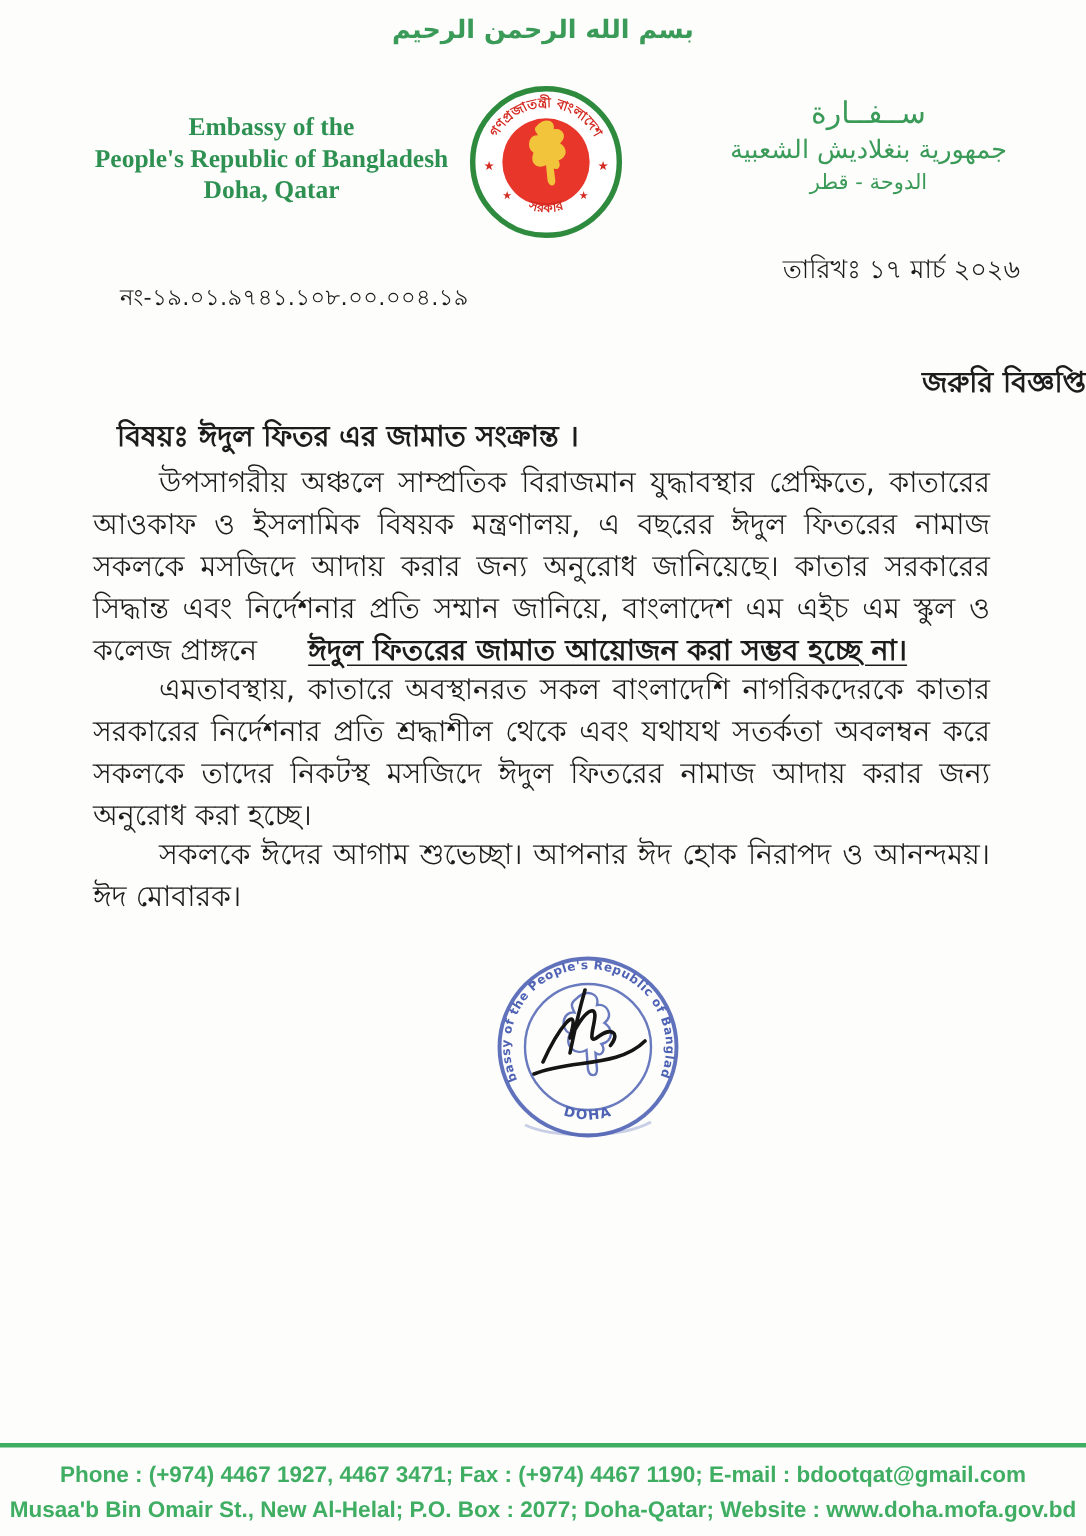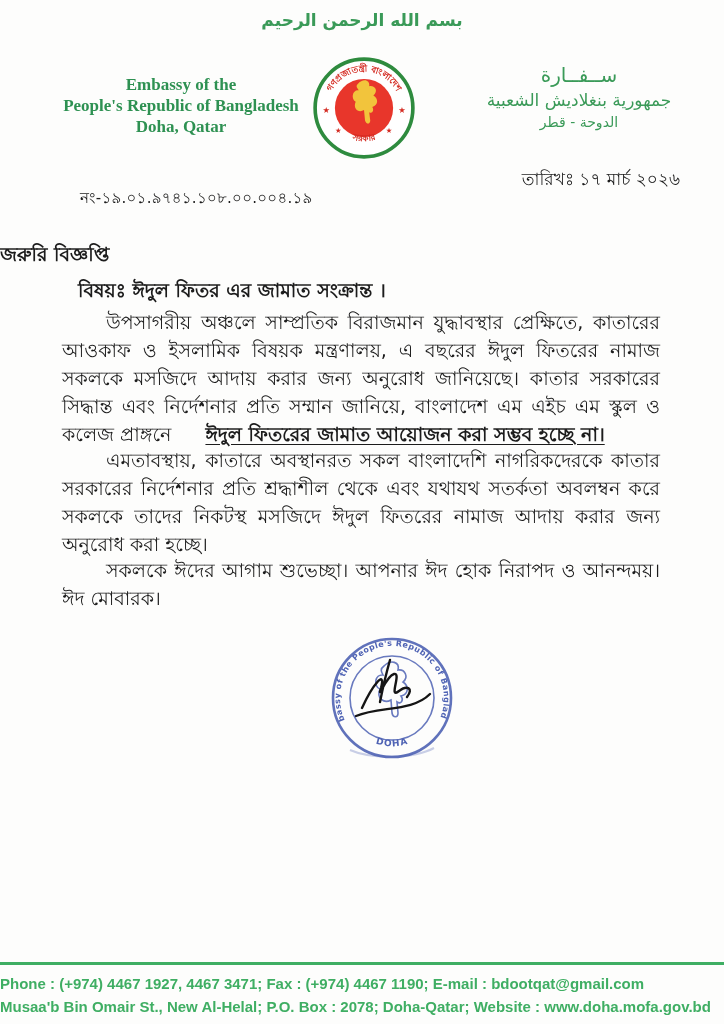--- a/index.html
+++ b/index.html
@@ -31,35 +31,35 @@
     font-weight:normal;
   }
   .embassy-ar .ar1{font-size:20px;line-height:26px;}
   .embassy-ar .ar2{font-size:17px;line-height:24px;}
   .embassy-ar .ar3{font-size:14px;line-height:20px;}
   .gov-seal{position:absolute;left:312px;top:56px;width:104px;height:104px;}
   
   .ref-no{position:absolute;left:80px;top:186px;font-size:15px;letter-spacing:.3px;}
   .date{position:absolute;right:56px;top:166px;font-size:17px;font-weight:normal;}
   
-  .title{position:absolute;left:0;top:240px;width:724px;text-align:left;
+  .title{position:absolute;left:0;top:240px;width:724px;text-align:right;
          font-size:19px;font-weight:bold;}
   .subject{position:absolute;left:78px;top:276px;font-size:19px;font-weight:bold;}
   .para{position:absolute;left:62px;width:598px;font-size:19px;line-height:28px;
         text-align:justify;text-indent:44px;}
   #p1{top:308px;}
   #p2{top:446px;}
   #p3{top:556px;}
   .emphasis{font-weight:bold;text-decoration:underline;text-underline-offset:3px;margin-left:28px;}
   
   .stamp{position:absolute;left:328px;top:634px;width:128px;height:128px;}
   
   .footer-rule{position:absolute;left:0;top:962px;width:724px;height:3px;
                background:#3fae63;}
-  .footer{position:absolute;left:0;top:972px;width:724px;
+  .footer{position:absolute;left:0;top:972px;width:724px;text-align:center;
           color:#3fae63;font-weight:bold;
           font-family:"Liberation Sans","DejaVu Sans",sans-serif;
           font-size:15px;line-height:23px;}
 </style>
 </head>
 <body>
 
 <div class="page">
 
   <div class="bismillah">بسم الله الرحمن الرحيم</div>
@@ -118,16 +118,16 @@
       <textPath href="#stampBottomArc" startOffset="50%" text-anchor="middle">★ DOHA ★</textPath>
     </text>
     <path d="M56,32 C63,25 72,28 70,36 C77,35 81,43 75,48 C81,52 81,60 73,62 C76,66 73,71 69,68 L70,79 C70,84 65,84 64,79 L63,66 C56,70 48,64 52,55 C45,52 47,40 55,41 C53,37 52,35 56,32 Z" fill="none" stroke="#4f63b4" stroke-width="1.6" opacity="0.85"></path>
     <path d="M34,74 C44,52 58,34 53,54 C49,68 58,42 66,40 C74,38 60,66 71,57 C79,51 86,54 79,63 M28,82 C52,72 84,78 102,60 M62,26 C58,40 54,58 52,68" fill="none" stroke="#151515" stroke-width="2.4" stroke-linecap="round"></path>
     <path d="M22,116 C42,125 86,125 106,114" fill="none" stroke="#4f63b4" stroke-width="2" opacity="0.3"></path>
   </svg>
 
   <div class="footer-rule"></div>
   <div class="footer">
     <div>Phone : (+974) 4467 1927, 4467 3471; Fax : (+974) 4467 1190; E-mail : bdootqat@gmail.com</div>
-    <div>Musaa'b Bin Omair St., New Al-Helal; P.O. Box : 2078; Doha-Qatar; Website : www.doha.mofa.gov.bd</div>
+    <div>Musaa'b Bin Omair St., New Al-Helal; P.O. Box : 2077; Doha-Qatar; Website : www.doha.mofa.gov.bd</div>
   </div>
 
 </div>
 
 </body></html>

